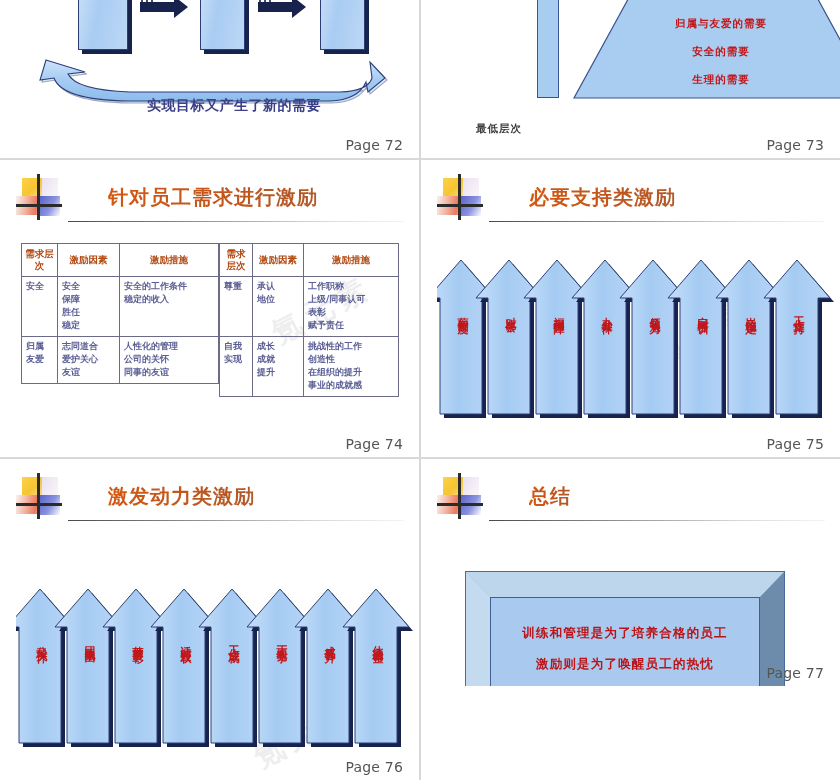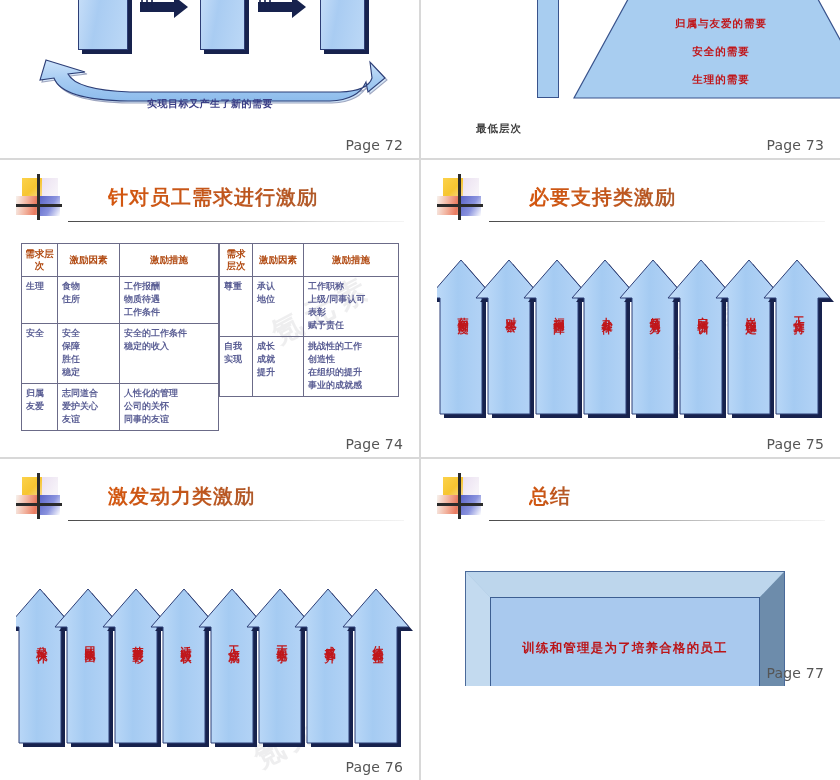--- a/index.html
+++ b/index.html
@@ -101,21 +101,21 @@
   
   .flowbox {
     position:absolute;
     background:linear-gradient(100deg,#cfe3fa 0%,#a9ccf2 45%,#bcd8f6 100%);
     border:1px solid #2d3e76;
     box-shadow:4px 4px 0 #17224d;
     display:flex; align-items:flex-start; justify-content:center;
     padding-top:2px;
   }
   .curve-caption {
-    position:absolute; font-size:10px; font-weight:bold;
+    position:absolute; font-size:14px; font-weight:bold;
     color:#3b3f86; letter-spacing:.5px; white-space:nowrap;
     font-family:"DejaVu Sans","Liberation Sans",sans-serif;
   }
 
   
   .pyr-label {
     position:absolute; font-size:10.5px; font-weight:bold; color:#3a3a3a;
     letter-spacing:1px; white-space:nowrap;
     font-family:"DejaVu Sans","Liberation Sans",sans-serif;
     margin-top:44px;
@@ -223,34 +223,20 @@
           <col style="width:99px">
         </colgroup>
       <thead>
         <tr>
           <th>需求层次</th>
           <th>激励因素</th>
           <th>激励措施</th>
         </tr>
       </thead>
       <tbody>
-        <tr>
-          <td class="lvl">
-            <span class="cellline">生理</span>
-          </td>
-          <td>
-            <span class="cellline">食物</span>
-            <span class="cellline">住所</span>
-          </td>
-          <td>
-            <span class="cellline">工作报酬</span>
-            <span class="cellline">物质待遇</span>
-            <span class="cellline">工作条件</span>
-          </td>
-        </tr>
         <tr>
           <td class="lvl">
             <span class="cellline">安全</span>
           </td>
           <td>
             <span class="cellline">安全</span>
             <span class="cellline">保障</span>
             <span class="cellline">胜任</span>
             <span class="cellline">稳定</span>
           </td>
@@ -496,18 +482,19 @@
     <svg width="320" height="155" style="position:absolute;left:44px;top:112px;">
       <rect x="0.5" y="0.5" width="319" height="154" fill="#9bbcd9" stroke="#4a6a9a" stroke-width="1"></rect>
       <polygon points="1,1 319,1 295,26 25,26" fill="#bdd6ec"></polygon>
       <polygon points="1,1 25,26 25,129 1,154" fill="#c3daef"></polygon>
       <polygon points="319,1 319,154 295,129 295,26" fill="#6d8cab"></polygon>
       <polygon points="1,154 25,129 295,129 319,154" fill="#8fb0cf"></polygon>
       <rect x="25.5" y="26.5" width="269" height="102" fill="#a9c9ee" stroke="#3d5f92" stroke-width="1"></rect>
     </svg>
     <div class="sum-inner" style="left:70px; top:139px; width:268px; height:101px; border:none; background:transparent;">
       <div class="sum-line">训练和管理是为了培养合格的员工</div>
+      <div class="sum-line">激励则是为了唤醒员工的热忱</div>
     </div>
 
     <div class="pagenum">Page 77</div>
   </div>
 
 </div>
 
 </body></html>

